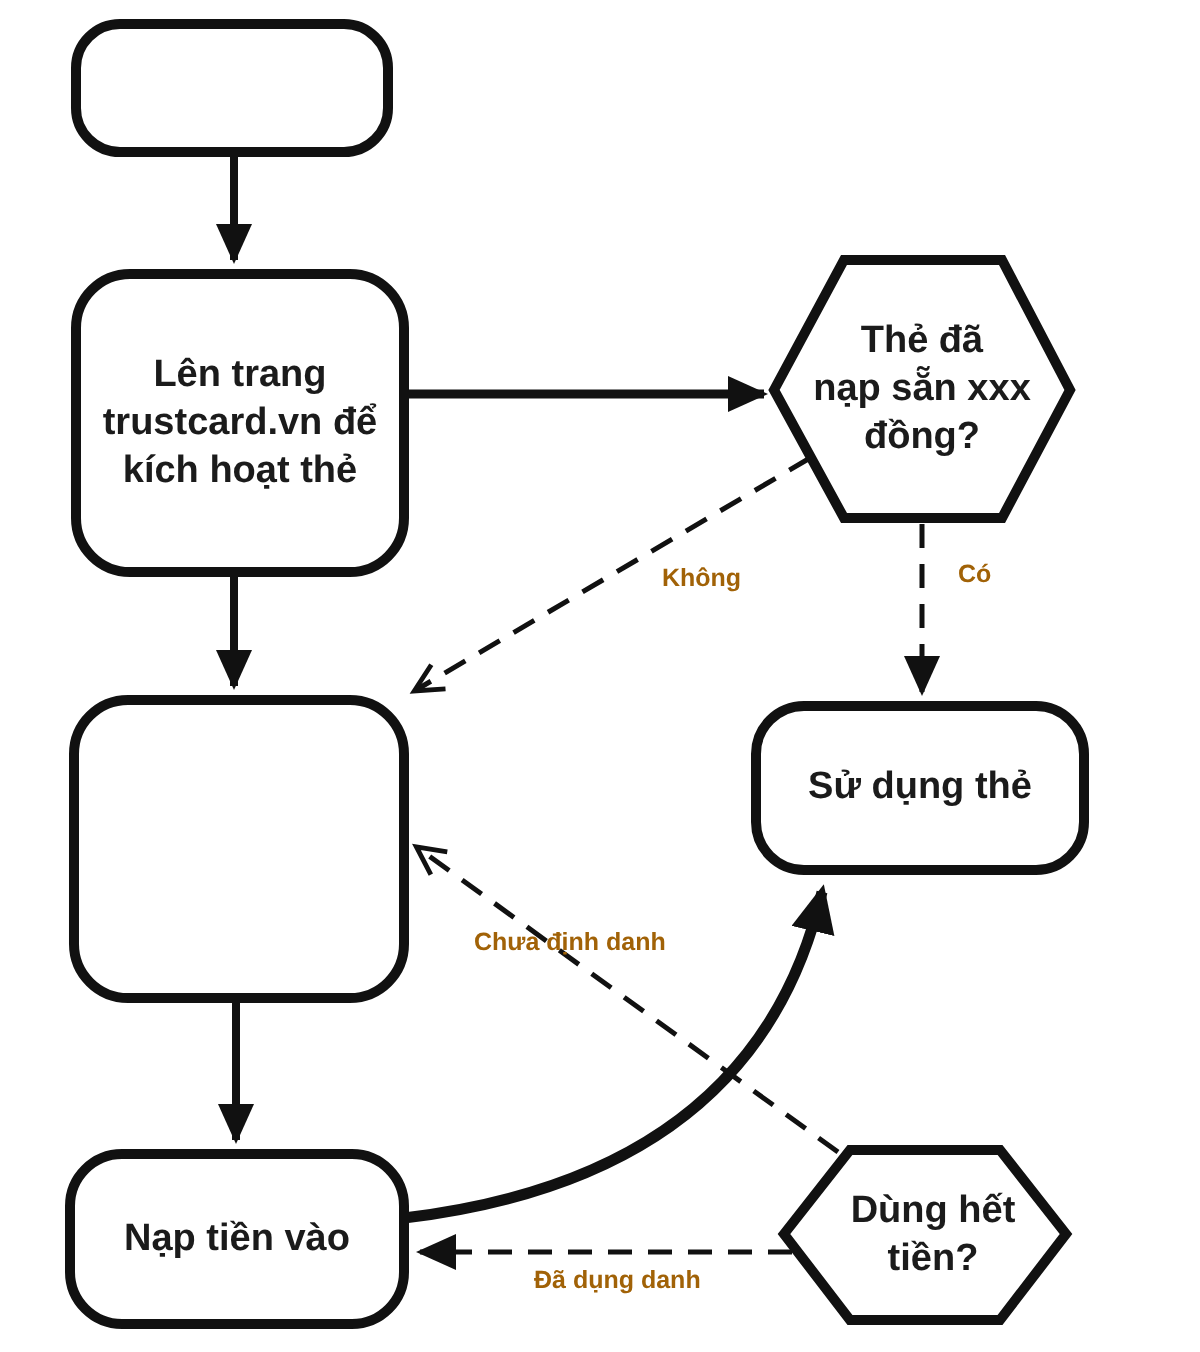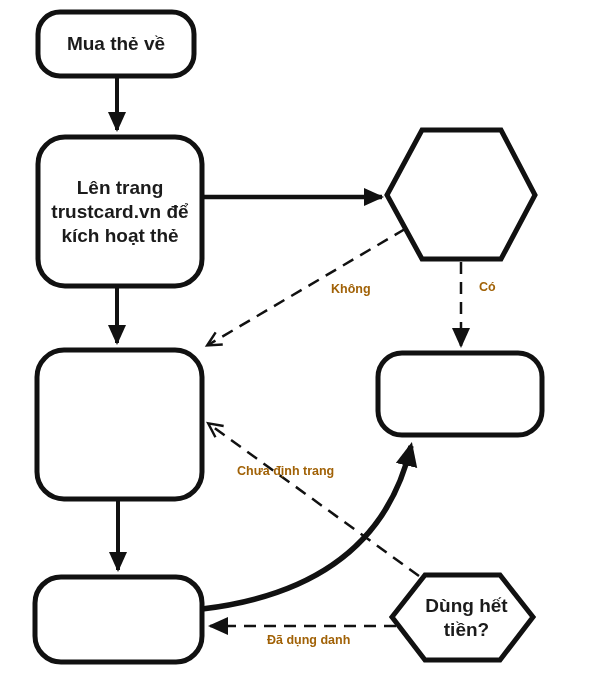--- a/index.html
+++ b/index.html
@@ -62,31 +62,35 @@
 
     <rect x="38" y="12" width="156" height="64" rx="22" fill="#ffffff" stroke="#111111" stroke-width="5"></rect>
     <rect x="38" y="137" width="164" height="149" rx="27" fill="#ffffff" stroke="#111111" stroke-width="5"></rect>
     <polygon points="387,195 422,130 501,130 535,195 501,259 422,259" fill="#ffffff" stroke="#111111" stroke-width="5"></polygon>
     <rect x="37" y="350" width="165" height="149" rx="27" fill="#ffffff" stroke="#111111" stroke-width="5"></rect>
     <rect x="378" y="353" width="164" height="82" rx="24" fill="#ffffff" stroke="#111111" stroke-width="5"></rect>
     <rect x="35" y="577" width="167" height="85" rx="26" fill="#ffffff" stroke="#111111" stroke-width="5"></rect>
     <polygon points="392,617 425,575 500,575 533,617 500,660 425,660" fill="#ffffff" stroke="#111111" stroke-width="5"></polygon>
   </svg>
 
-  <div class="node-label" style="left:38px;top:12px;width:156px;height:64px;">Mua thẻ về</div>
 
   <div class="node-label" style="left:38px;top:137px;width:164px;height:149px;">Lên trang
 trustcard.vn để
 kích hoạt thẻ</div>
 
+  <div class="node-label" style="left:387px;top:130px;width:148px;height:129px;">Thẻ đã
+nạp sẵn xxx
+đồng?</div>
 
 
+  <div class="node-label" style="left:378px;top:353px;width:164px;height:82px;">Sử dụng thẻ</div>
 
+  <div class="node-label" style="left:35px;top:577px;width:167px;height:85px;">Nạp tiền vào</div>
 
   <div class="node-label" style="left:396px;top:575px;width:141px;height:85px;">Dùng hết
 tiền?</div>
 
   <div class="edge-label" style="left:331px;top:282px;">Không</div>
   <div class="edge-label" style="left:479px;top:280px;">Có</div>
-  <div class="edge-label" style="left:237px;top:464px;">Chưa định trang</div>
+  <div class="edge-label" style="left:237px;top:464px;">Chưa định danh</div>
   <div class="edge-label" style="left:267px;top:633px;">Đã dụng danh</div>
 
 </div>
 
 </body></html>

